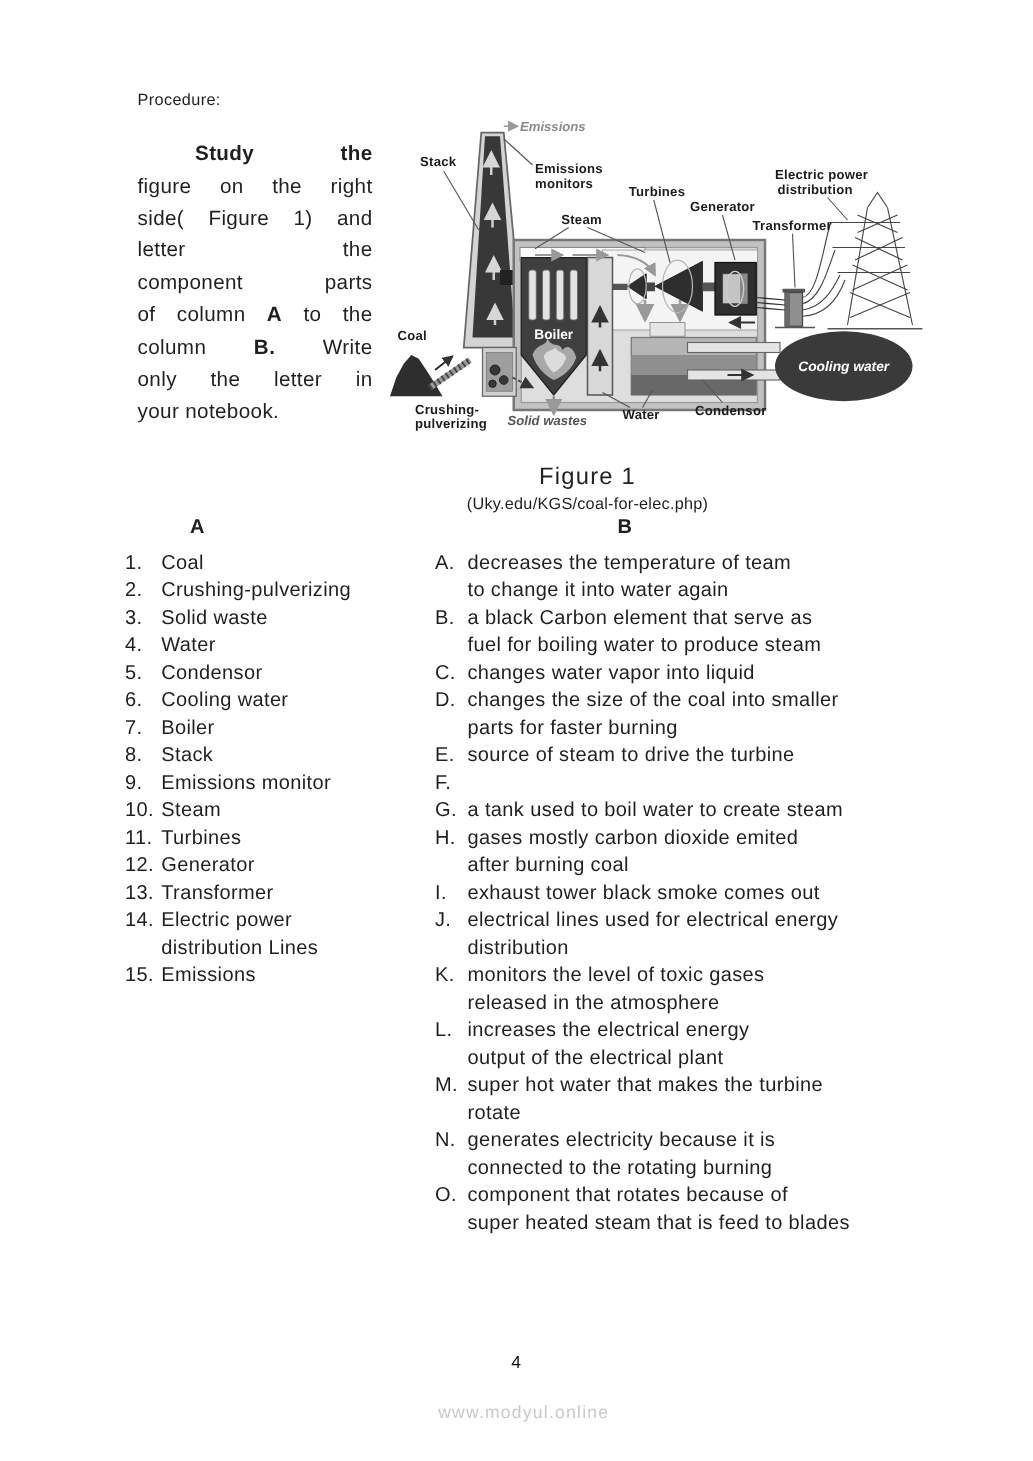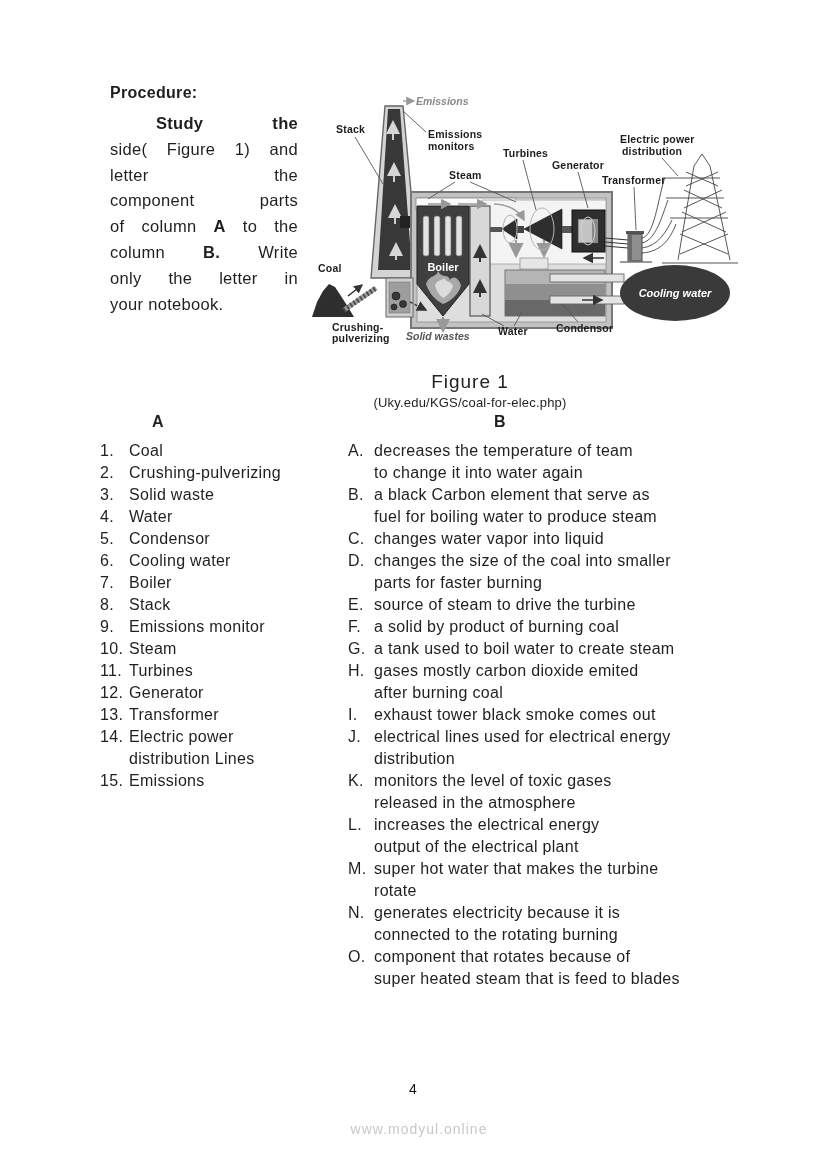--- a/index.html
+++ b/index.html
@@ -1,18 +1,18 @@
 <!DOCTYPE html>
 <html><head>
 <meta charset="utf-8">
 <style>
   html,body{margin:0;padding:0;background:#ffffff;}
   body{width:826px;height:1169px;position:relative;overflow:hidden;
        font-family:"Liberation Sans",sans-serif;color:#1f1f1f;}
-  .heading{position:absolute;left:110px;top:84px;font-size:16px;font-weight:bold;letter-spacing:.3px;}
+  .heading{position:absolute;left:110px;top:72px;font-size:13px;font-weight:normal;letter-spacing:.3px;}
   .para{position:absolute;left:110px;top:111px;width:188px;font-size:16.5px;line-height:25.8px;letter-spacing:.3px;}
   .pline{text-align:justify;text-align-last:justify;}
   .pline.first{padding-left:46px;font-weight:bold;}
   .pline.last{text-align-last:left;}
   .figure-wrap{position:absolute;left:310px;top:88px;width:430px;height:262px;}
   .caption{position:absolute;left:330px;top:346px;width:280px;text-align:center;margin-top:25px;}
   .caption .fig{font-size:19px;letter-spacing:1px;color:#222;}
   .caption .src{font-size:13px;margin-top:2px;letter-spacing:.2px;}
   .col{position:absolute;top:411px;}
   .colA{left:100px;width:245px;}
@@ -36,20 +36,21 @@
   .leader{stroke:#555;stroke-width:.9;fill:none;}
   .lattice{stroke:#444;stroke-width:.9;fill:none;}
 </style>
 </head>
 <body>
 
 <div class="heading">Procedure:</div>
 
 <div class="para">
   <div class="pline first"><span>Study the</span></div>
+  <div class="pline"><span>figure on the right</span></div>
   <div class="pline"><span>side( Figure 1) and</span></div>
   <div class="pline"><span>letter the</span></div>
   <div class="pline"><span>component parts</span></div>
   <div class="pline"><span>of column </span><b>A</b><span> to the</span></div>
   <div class="pline"><span>column </span><b>B.</b><span> Write</span></div>
   <div class="pline"><span>only the letter in</span></div>
   <div class="pline last"><span>your notebook.</span></div>
 </div>
 
 <div class="figure-wrap">
@@ -322,21 +323,20 @@
       <span class="letter">D.</span>
       <span class="txt">changes the size of the coal into smaller
 parts for faster burning</span>
     </div>
   <div class="row">
       <span class="letter">E.</span>
       <span class="txt">source of steam to drive the turbine</span>
     </div>
   <div class="row">
       <span class="letter">F.</span>
-      <span class="txt">a solid by product of burning coal</span>
     </div>
   <div class="row">
       <span class="letter">G.</span>
       <span class="txt">a tank used to boil water to create steam</span>
     </div>
   <div class="row">
       <span class="letter">H.</span>
       <span class="txt">gases mostly carbon dioxide emited
 after burning coal</span>
     </div>

